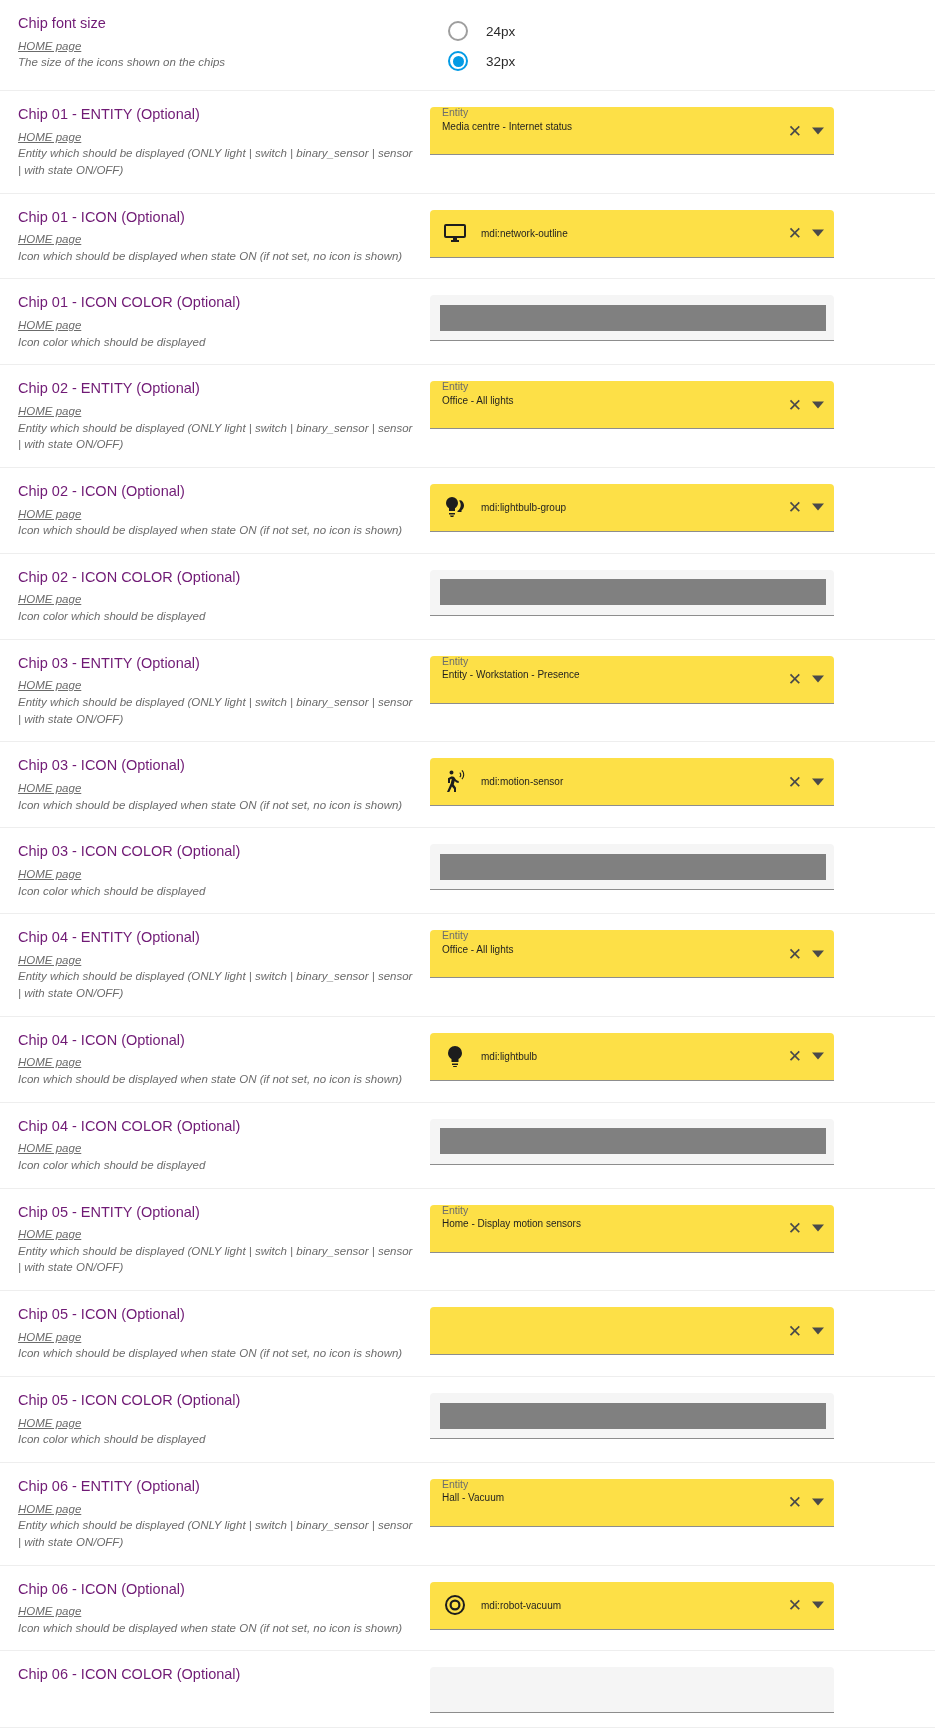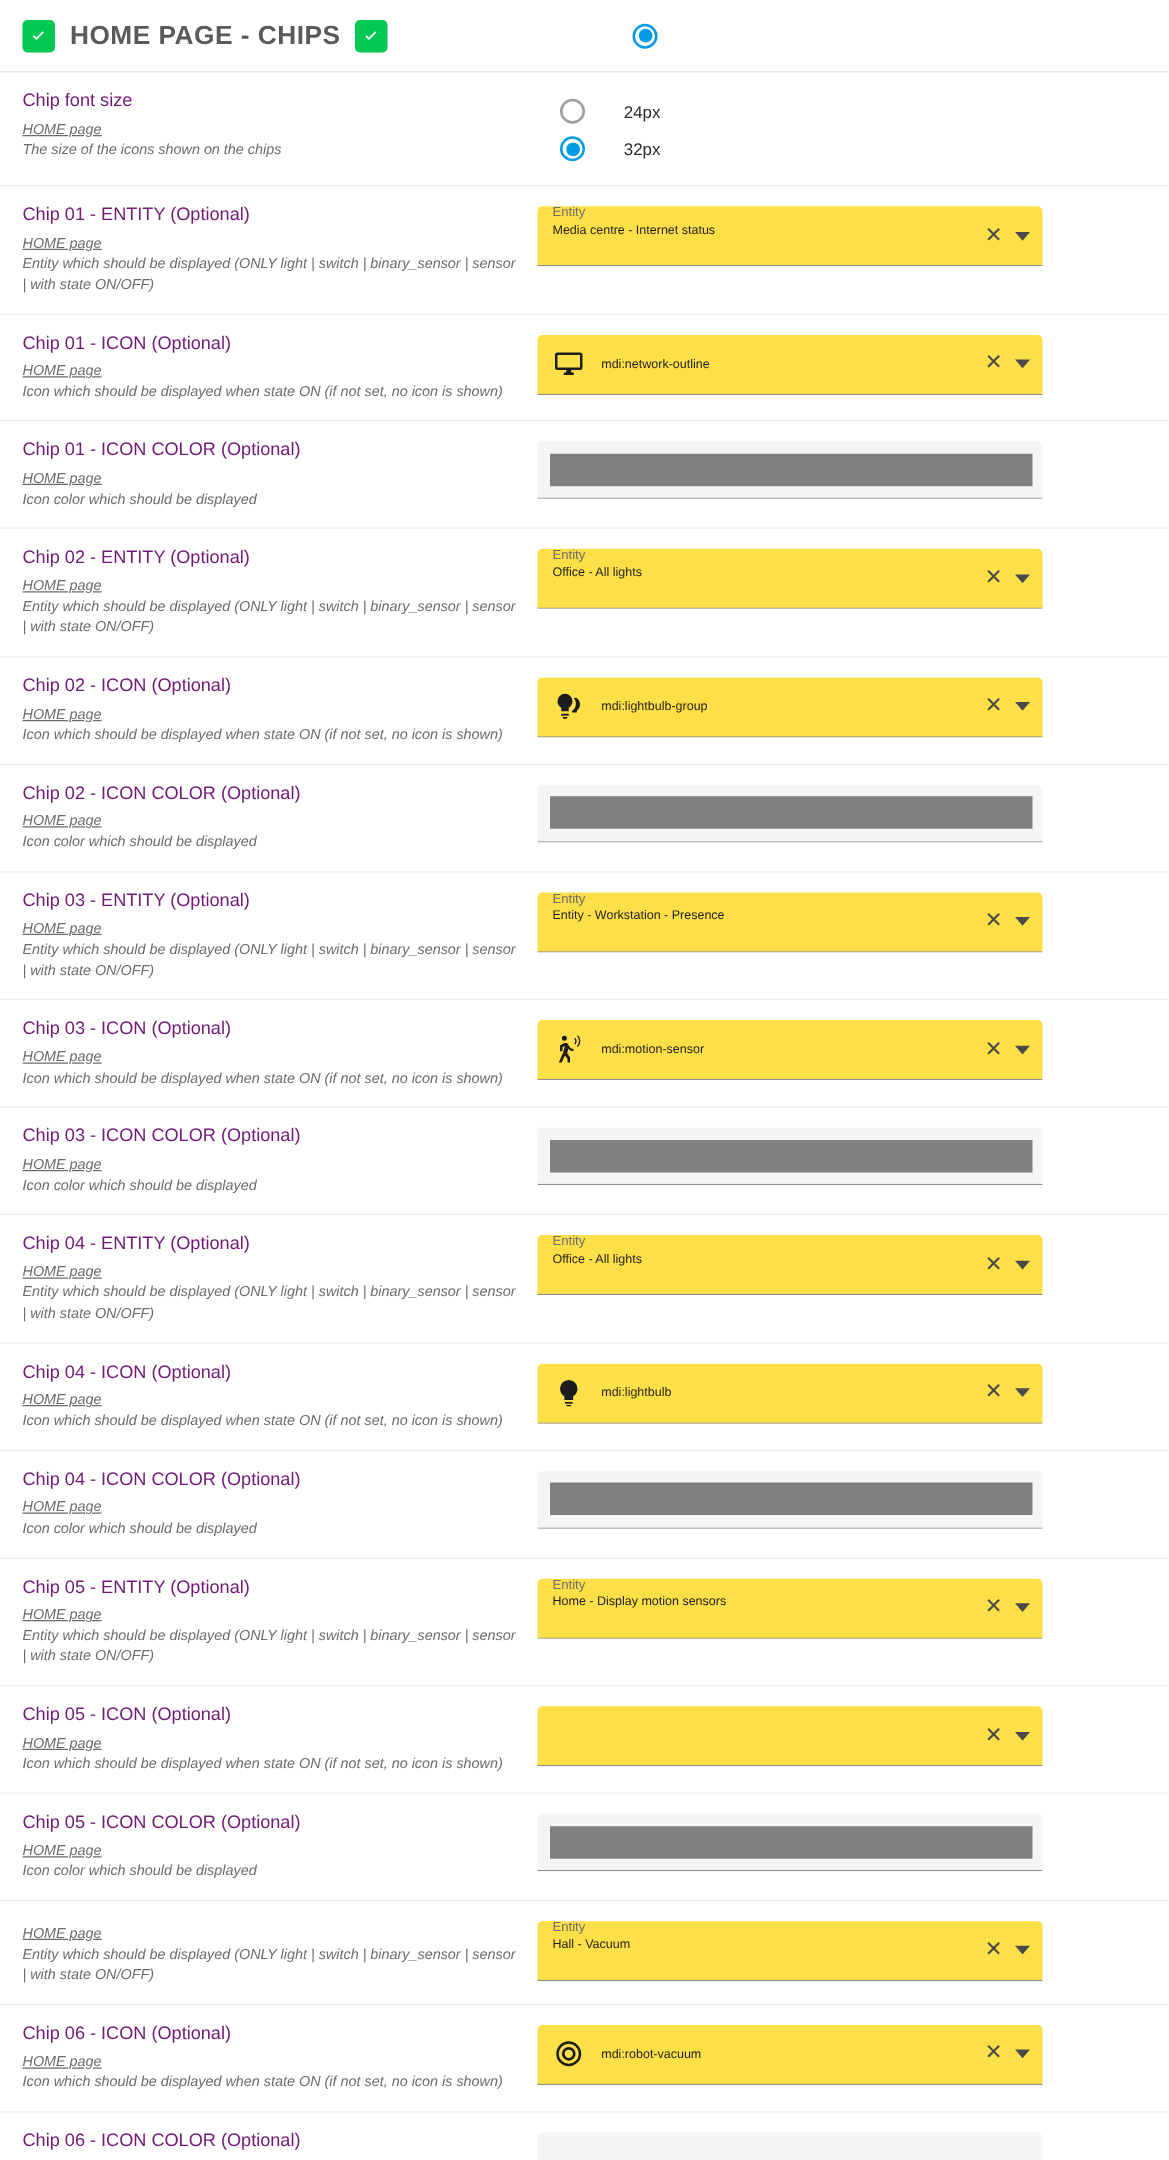--- a/index.html
+++ b/index.html
@@ -110,21 +110,21 @@
     font-size: 11.5px;
     font-style: italic;
     color: #6b6b6b;
     line-height: 1.45;
   }
 
   
   .radio-opt {
     display: flex;
     align-items: center;
-    gap: 31px;
+    gap: 18px;
     padding: 5px 0;
   }
   .radio-opt .optlabel {
     font-size: 13.5px;
     color: #2b2b2b;
   }
   .radio-group { padding-left: 18px; }
 
   
   .field {
@@ -206,36 +206,20 @@
     height: 26px;
     width: 100%;
     background: #808080;
   }
 </style>
 </head>
 <body>
 
 <div class="page">
 
-  <div class="header">
-    <div class="chk">
-      <svg width="16" height="16" viewBox="0 0 24 24" aria-hidden="true">
-        <path d="M9.2 16.6 4.8 12.2l1.5-1.5 2.9 2.9 7.5-7.5 1.5 1.5z" fill="#ffffff"></path>
-      </svg>
-    </div>
-    <div class="header-title">HOME PAGE - CHIPS</div>
-    <div class="chk">
-      <svg width="16" height="16" viewBox="0 0 24 24" aria-hidden="true">
-        <path d="M9.2 16.6 4.8 12.2l1.5-1.5 2.9 2.9 7.5-7.5 1.5 1.5z" fill="#ffffff"></path>
-      </svg>
-    </div>
-    <div class="header-radio-wrap">
-      <div class="radio checked"></div>
-    </div>
-  </div>
 
   <div class="row">
     <div class="left">
       <div class="lbl-title">Chip font size</div>
       <div class="lbl-sub">HOME page</div>
       <div class="lbl-desc">The size of the icons shown on the chips</div>
     </div>
     <div class="right radio-group">
       <div class="radio-opt">
         <div class="radio"></div>
@@ -491,20 +475,21 @@
           <div class="lbl-desc">Icon color which should be displayed</div>
         </div>
         <div class="right">
           <div class="colorfield">
             <div class="colorbar" style="background: rgb(128, 128, 128);"></div>
           </div>
         </div>
       </div>
       <div class="row">
         <div class="left">
+          <div class="lbl-title">Chip 06 - ENTITY (Optional)</div>
           <div class="lbl-sub">HOME page</div>
           <div class="lbl-desc">Entity which should be displayed (ONLY light | switch | binary_sensor | sensor | with state ON/OFF)</div>
         </div>
         <div class="right">
           <div class="field withlabel">
             <div class="field-floating">Entity</div>
             <div class="field-value">Hall - Vacuum</div>
             <div class="field-icons">
               <span class="ic-x">✕</span>
               <span class="ic-caret"></span>

